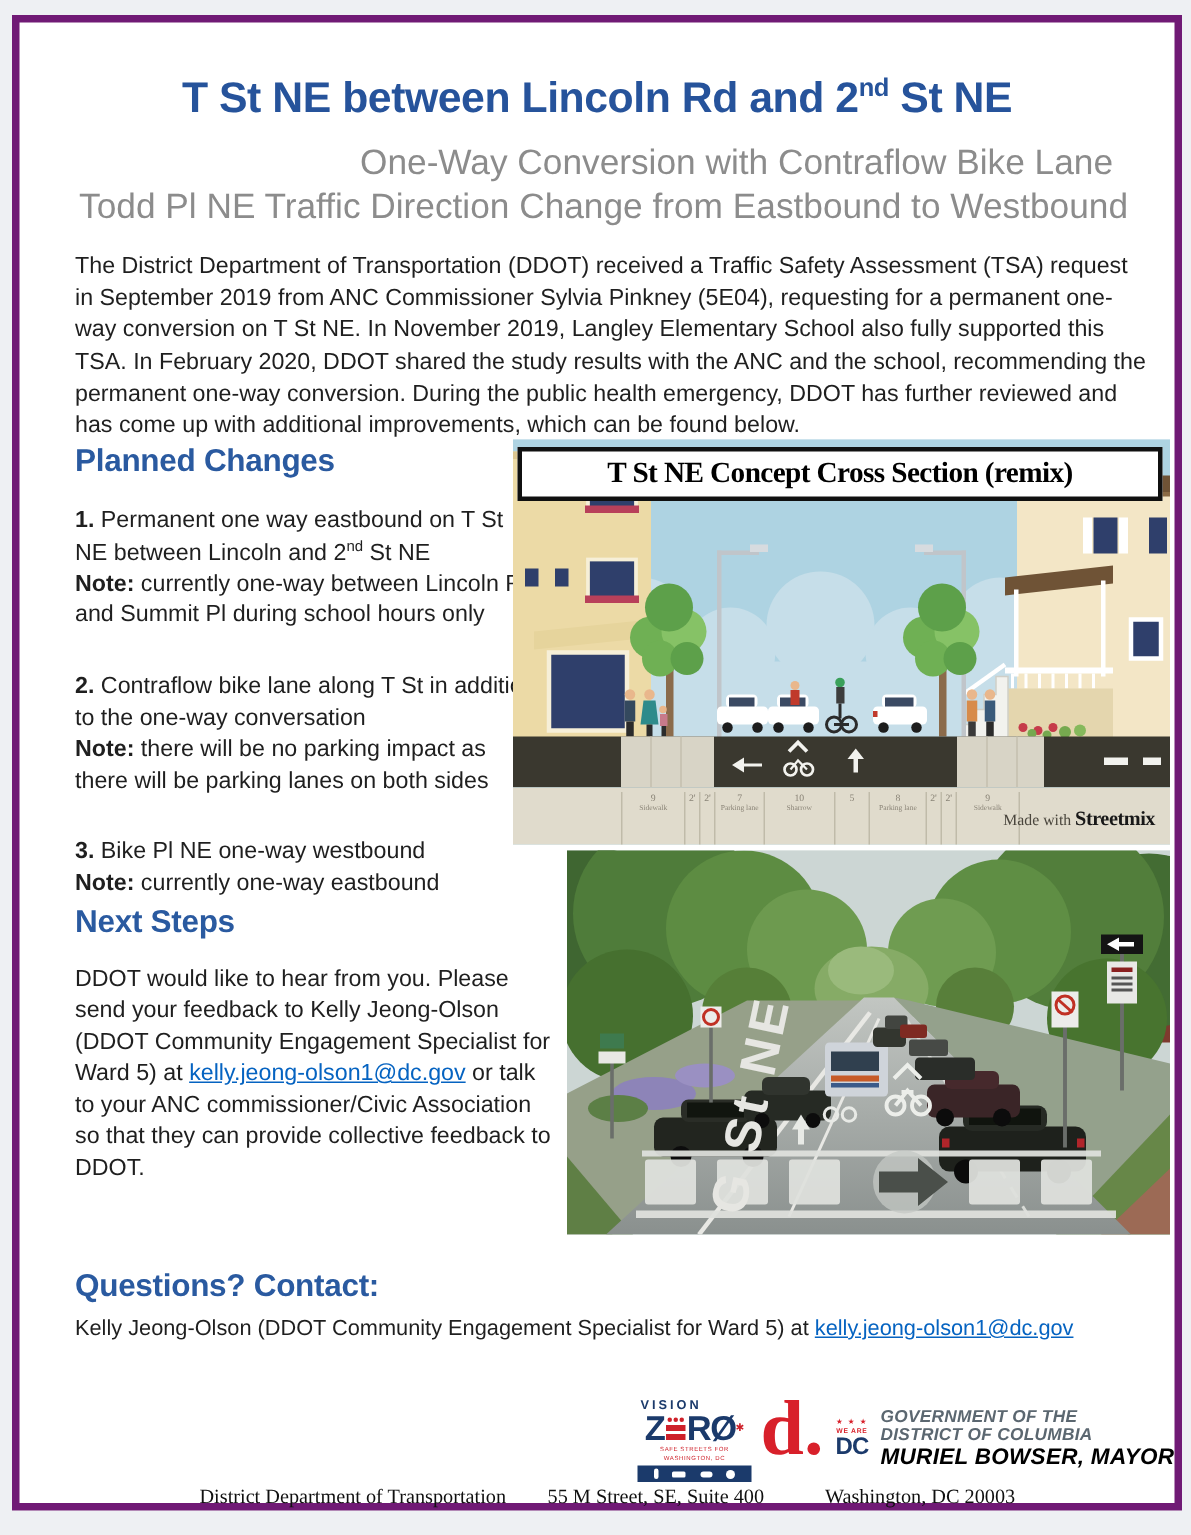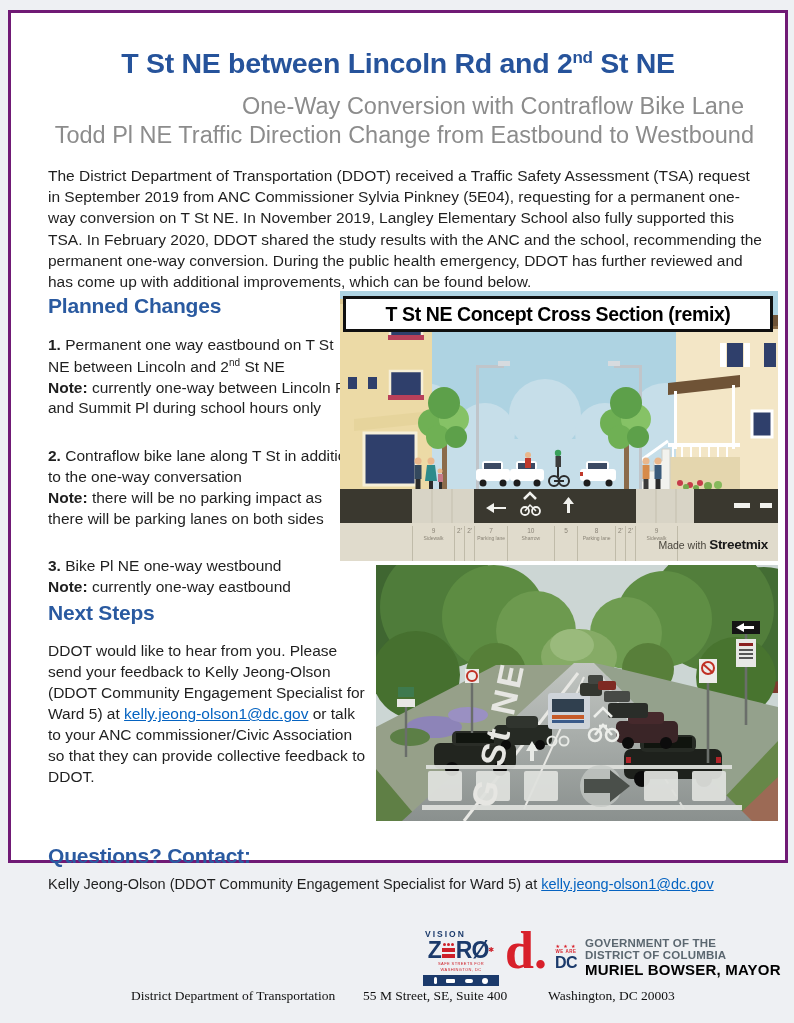--- a/index.html
+++ b/index.html
@@ -1,17 +1,17 @@
 <!DOCTYPE html>
 <html><head>
 <meta charset="utf-8">
 <style>
   html,body{margin:0;padding:0;}
   body{width:794px;height:1023px;background:#eef0f3;font-family:"Liberation Sans","DejaVu Sans",sans-serif;position:relative;overflow:hidden;}
-  .page{position:absolute;left:8px;top:10px;width:780px;height:853px;background:#ffffff;border:3px solid #701a75;box-sizing:border-box;}
+  .page{position:absolute;left:8px;top:10px;width:780px;height:997px;background:#ffffff;border:5px solid #701a75;box-sizing:border-box;}
   .abs{position:absolute;}
 
   
   .title{top:34px;left:0;width:100%;text-align:center;font-size:28.5px;font-weight:bold;color:#26539b;letter-spacing:-.3px;white-space:nowrap;}
   .title sup{font-size:17px;}
   .sub{color:#8c8c8c;font-size:23.5px;white-space:nowrap;font-weight:400;}
   .sub1{top:80px;right:41px;}
   .sub2{top:109px;right:31px;}
 
   
@@ -20,21 +20,21 @@
   
   .h2{font-size:21px;font-weight:bold;color:#2a5aa0;letter-spacing:-.2px;}
 
   
   .pc-list{top:322px;left:37px;width:310px;font-size:15.5px;line-height:1.34;color:#1f1f1f;}
   .pc-item{margin-bottom:27px;}
   .b{font-weight:bold;}
   .pc-item sup{font-size:10px;}
 
   
-  .figure{left:329px;top:278px;width:438px;height:270px;background:#aed3e2;}
+  .figure{left:329px;top:278px;width:438px;height:270px;background:#aed3e2;font-family:Liberation Serif, serif;}
   .fig-banner{position:absolute;left:3px;top:5px;width:424px;height:30px;background:#fff;border:3px solid #101010;display:flex;align-items:center;justify-content:center;font-weight:bold;font-size:19.5px;color:#000;letter-spacing:-.4px;white-space:nowrap;}
   .fig-scene{position:absolute;left:0;top:0;width:438px;height:232px;}
   .sm-strip{position:absolute;left:0;top:232px;width:438px;height:38px;background:#e0dbcc;box-sizing:border-box;padding:3px 100px 0 72px;display:flex;}
   .sm-cell{border-left:1px solid #c0bba9;text-align:center;overflow:hidden;}
   .sm-cell:last-child{border-right:1px solid #c0bba9;}
   .sm-num{font-size:6.5px;color:#8a8477;line-height:9px;}
   .sm-label{font-size:5px;color:#8a8477;line-height:6px;}
   .sm-credit{position:absolute;right:10px;bottom:9px;color:#4a463d;font-size:10.5px;}
   .sm-credit .brand{font-size:13.5px;font-weight:bold;color:#181818;letter-spacing:-.3px;}
 
@@ -67,21 +67,21 @@
   .vz-ic{background:#fff;display:inline-block;}
   .ic-ped{width:3px;height:7px;border-radius:2px;}
   .ic-car{width:9px;height:4px;border-radius:1px;}
   .ic-bike{width:8px;height:4px;border-radius:2px;}
   .ic-wc{width:6px;height:6px;border-radius:50%;}
   .dlogo{left:494px;top:912px;font-family:"Liberation Serif","DejaVu Serif",serif;font-size:52px;font-weight:bold;color:#d8202a;line-height:52px;}
   .dcmark{left:540px;top:931px;width:30px;text-align:center;}
   .dcmark .stars{font-size:5px;color:#d8202a;line-height:5px;letter-spacing:1px;}
   .dcmark .weare{font-size:4.5px;color:#d8202a;font-weight:bold;line-height:6px;letter-spacing:.5px;}
   .dcmark .dc{font-size:16px;font-weight:bold;color:#1b3a6b;line-height:16px;letter-spacing:-.5px;}
-  .govtext{left:574px;top:924px;}
+  .govtext{left:574px;top:924px;font-style:italic;}
   .gov-line{font-size:11.5px;font-weight:bold;color:#5b6770;line-height:12px;letter-spacing:.2px;}
   .gov-mayor{font-size:15px;font-weight:bold;color:#000000;line-height:18px;letter-spacing:.2px;}
 
   
   .footer-item{top:975px;font-size:13.5px;color:#101010;white-space:nowrap;font-family:Liberation Serif, serif;}
   .f1{left:120px;} .f2{left:352px;} .f3{left:537px;}
 </style>
 </head>
 <body>
 

